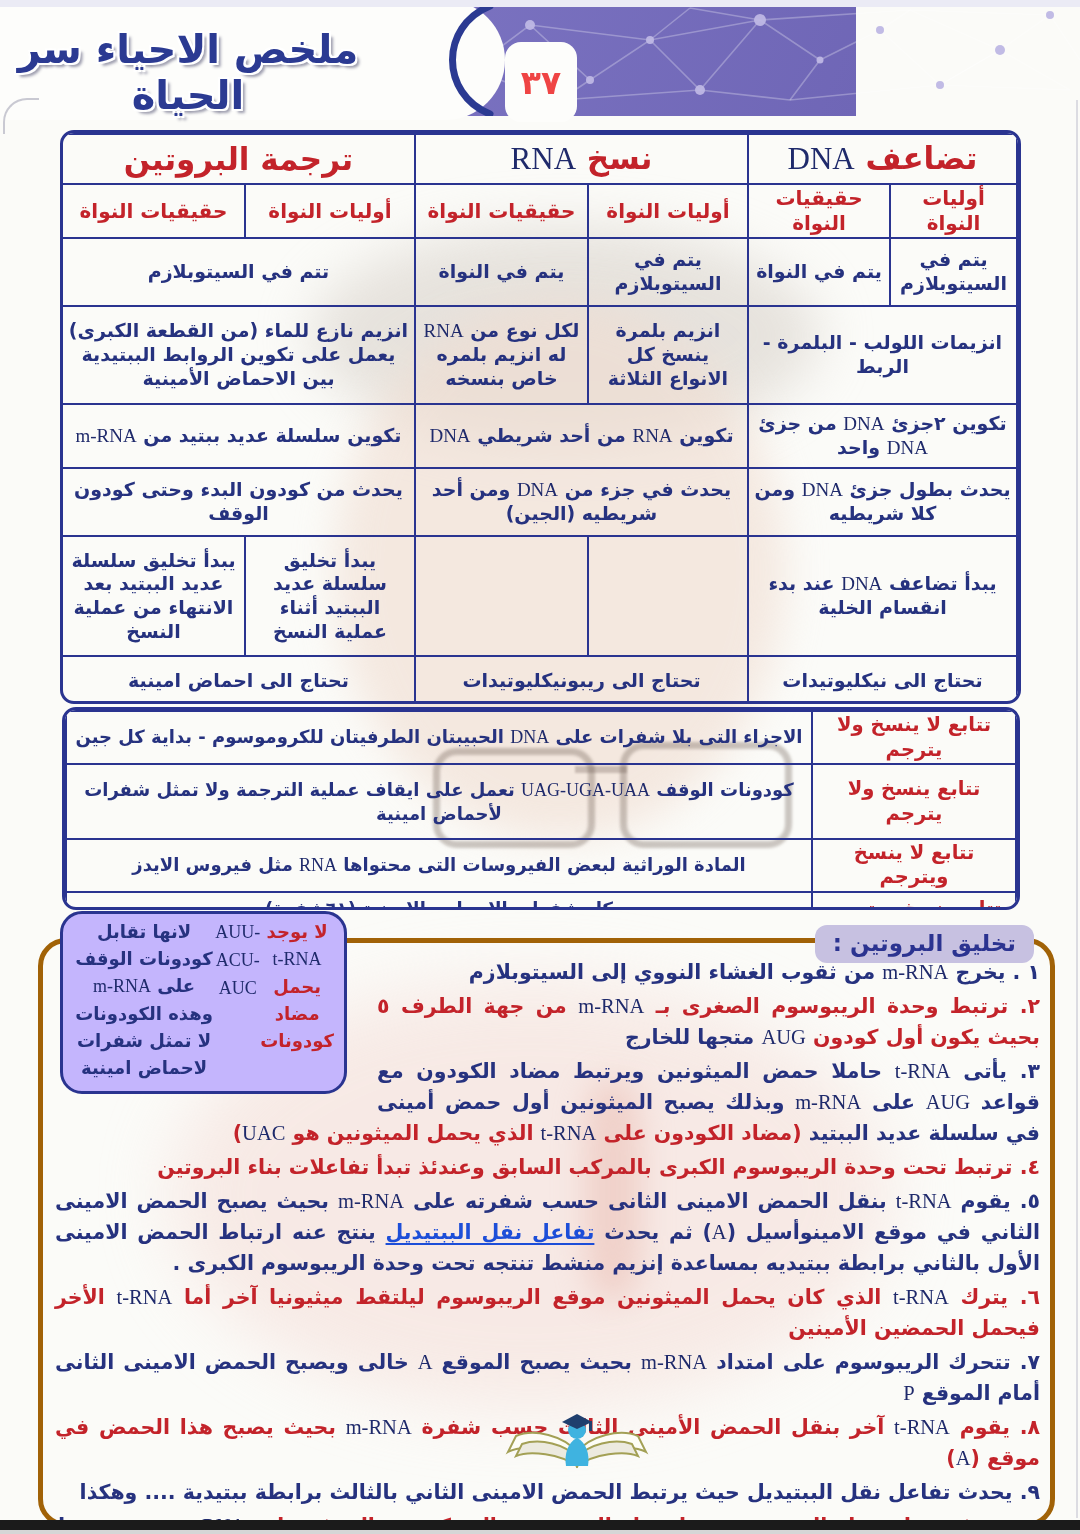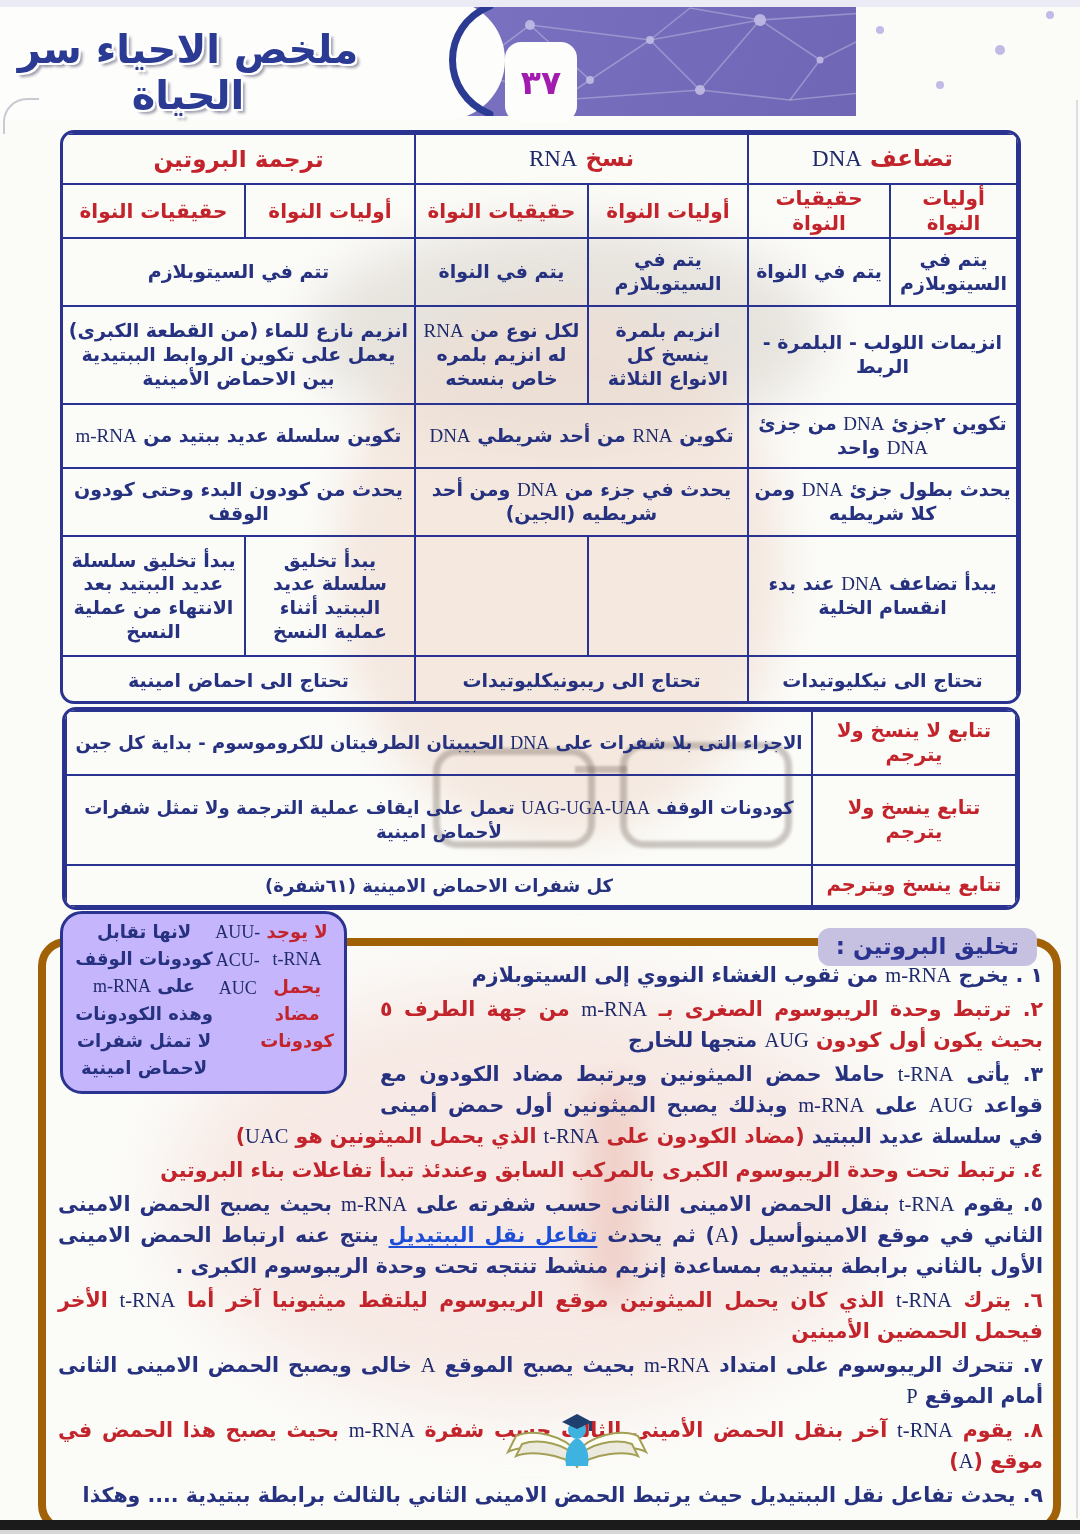--- a/index.html
+++ b/index.html
@@ -11,56 +11,56 @@
   .top-strip{position:absolute;left:0;top:0;width:1080px;height:7px;background:#ebebf5;}
   .net{position:absolute;left:440px;top:0;width:640px;height:116px;}
   .title-card{position:absolute;left:-30px;top:0;width:535px;height:120px;background:#fdfdfb;
               border-radius:0 60px 60px 0 / 0 50% 50% 0;}
   .page-title{position:absolute;left:8px;top:26px;width:420px;text-align:center;
               font-size:40px;color:#2b3a92;letter-spacing:-1px;
               text-shadow:-2px -2px 0 #fff,2px -2px 0 #fff,-2px 2px 0 #fff,2px 2px 0 #fff,4px 4px 3px rgba(40,40,80,.45);}
   .paren-svg{position:absolute;left:402px;top:4px;width:110px;height:112px;}
   .page-pill{position:absolute;left:505px;top:42px;width:72px;height:80px;background:#fdfdfb;
              border-radius:16px;display:flex;align-items:center;justify-content:center;}
-  .page-pill span{font-size:33px;color:#a21caf;}
+  .page-pill span{font-size:33px;color:#ef4444;}
   .corner-tl{position:absolute;left:3px;top:98px;width:34px;height:34px;
              border-left:2px solid #c9c9d2;border-top:2px solid #c9c9d2;border-top-left-radius:24px;}
   .edge-r{position:absolute;right:2px;top:100px;bottom:16px;width:2px;background:#dcdce2;}
   
   .fw{position:absolute;border-radius:50%;pointer-events:none;}
   .fw-hair{left:310px;top:225px;width:510px;height:220px;background:#d6cfc7;filter:blur(26px);opacity:.55;}
   .fw-face{left:335px;top:300px;width:450px;height:540px;background:#f0ddd1;filter:blur(20px);opacity:.62;}
   .fw-body{left:170px;top:980px;width:720px;height:430px;background:#f4dcd6;filter:blur(34px);opacity:.55;}
   .fw-tie{left:585px;top:1080px;width:56px;height:220px;background:#e9b9ae;filter:blur(16px);opacity:.5;border-radius:30%;}
   .fw-glass{position:absolute;border:7px solid rgba(88,73,64,.30);border-radius:24px;filter:blur(1.5px);}
   .fw-glass.r{left:433px;top:748px;width:148px;height:86px;}
   .fw-glass.l{left:620px;top:742px;width:158px;height:92px;}
   .fw-bridge{position:absolute;left:575px;top:766px;width:52px;height:7px;background:rgba(88,73,64,.28);filter:blur(1px);}
   
   .tbl-wrap{position:absolute;border:3px solid #2a3490;border-radius:14px;overflow:hidden;z-index:2;}
   table{width:100%;height:100%;border-collapse:collapse;table-layout:fixed;direction:rtl;}
   td{border:2px solid #2a3490;text-align:center;vertical-align:middle;
      color:#26327f;font-size:19px;line-height:1.25;padding:1px 5px;font-weight:700;}
   .t1-wrap{left:60px;top:130px;width:955px;height:568px;}
   .t2-wrap{left:62px;top:707px;width:952px;height:197px;}
-  tr.gh td{font-size:23px;}
+  tr.gh td{font-size:31px;}
   tr.sh td{color:#c3232a;font-size:20px;}
   .h50{height:50px}.h52{height:52px}.h68{height:68px}.h98{height:98px}
   .h64{height:64px}.h120{height:120px}
   .t2-label{color:#c3232a;font-size:19.5px;}
   .t2-content{font-size:18px;line-height:1.3;}
   .t2r1{height:53px}.t2r2{height:75px}.t2r3{height:35px}.t2r4{height:34px}
   
   .seg-b{color:#26327f;}
   .seg-r{color:#c3232a;}
   .seg-L{font-family:"Liberation Serif",serif;color:#1f2a6b;font-weight:400;}
   .seg-bu{color:#1d4ed8;text-decoration:underline;text-decoration-thickness:2px;text-underline-offset:4px;}
   
   .sec3{position:absolute;left:38px;top:938px;width:1007px;height:579px;
-        border:8px solid #a16207;border-radius:28px;z-index:2;}
+        border:5px solid #a16207;border-radius:28px;z-index:2;}
   .sec3-heading{position:absolute;right:16px;top:-18px;background:#c7c1e1;border-radius:12px;
                 padding:5px 18px 7px;color:#2b3390;font-size:23px;z-index:3;}
   .steps{position:absolute;right:10px;left:12px;top:14px;direction:rtl;text-align:justify;z-index:2;}
   .note-spacer{float:left;width:322px;height:146px;}
   .step{margin:0 0 3px 0;font-size:20.5px;line-height:31px;}
   .note-box{position:absolute;left:60px;top:911px;width:287px;height:183px;background:#c4b5fd;
             border:3px solid #2a3490;border-radius:22px;z-index:4;
             display:flex;justify-content:center;text-align:center;padding:4px 10px;box-sizing:border-box;}
   .note-box div{font-size:18px;line-height:27px;}
   
@@ -193,20 +193,24 @@
         </colgroup>
       <tbody>
           <tr class="t2r1">
         <td class="t2-label">تتابع لا ينسخ ولا يترجم</td>
         <td class="t2-content"><span class="seg-b">الاجزاء التى بلا شفرات على </span><span class="seg-L" dir="ltr">DNA</span><span class="seg-b"> الحبيبتان الطرفيتان للكروموسوم - بداية كل جين</span></td>
       </tr>
       <tr class="t2r2">
         <td class="t2-label">تتابع ينسخ ولا يترجم</td>
         <td class="t2-content"><span class="seg-b">كودونات الوقف </span><span class="seg-L" dir="ltr">UAG-UGA-UAA</span><span class="seg-b"> تعمل على ايقاف عملية الترجمة ولا تمثل شفرات لأحماض امينية</span></td>
       </tr>
+      <tr class="t2r3">
+        <td class="t2-label">تتابع لا ينسخ ويترجم</td>
+        <td class="t2-content"><span class="seg-b">المادة الوراثية لبعض الفيروسات التى محتواها </span><span class="seg-L" dir="ltr">RNA</span><span class="seg-b"> مثل فيروس الايدز</span></td>
+      </tr>
       <tr class="t2r4">
         <td class="t2-label">تتابع ينسخ ويترجم</td>
         <td class="t2-content"><span class="seg-b">كل شفرات الاحماض الامينية (٦١شفرة)</span></td>
       </tr>
     </tbody>
       </table>
   </div>
 
   <div class="sec3">
     <div class="sec3-heading">تخليق البروتين :</div>

